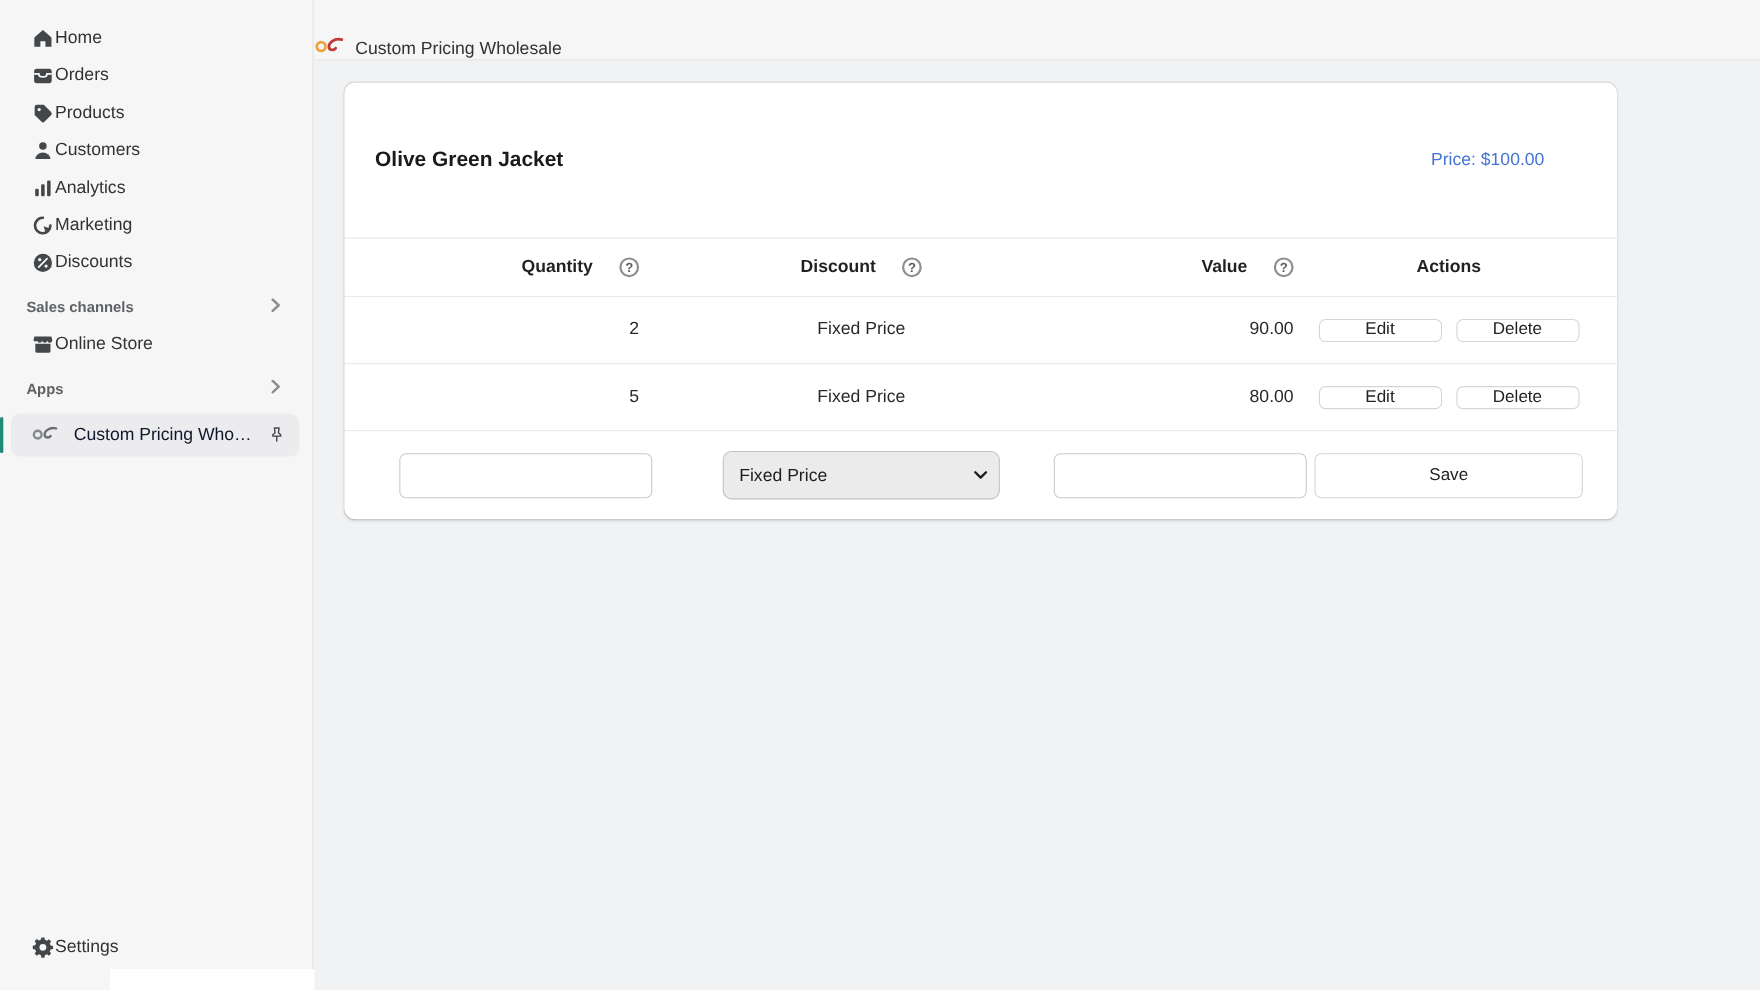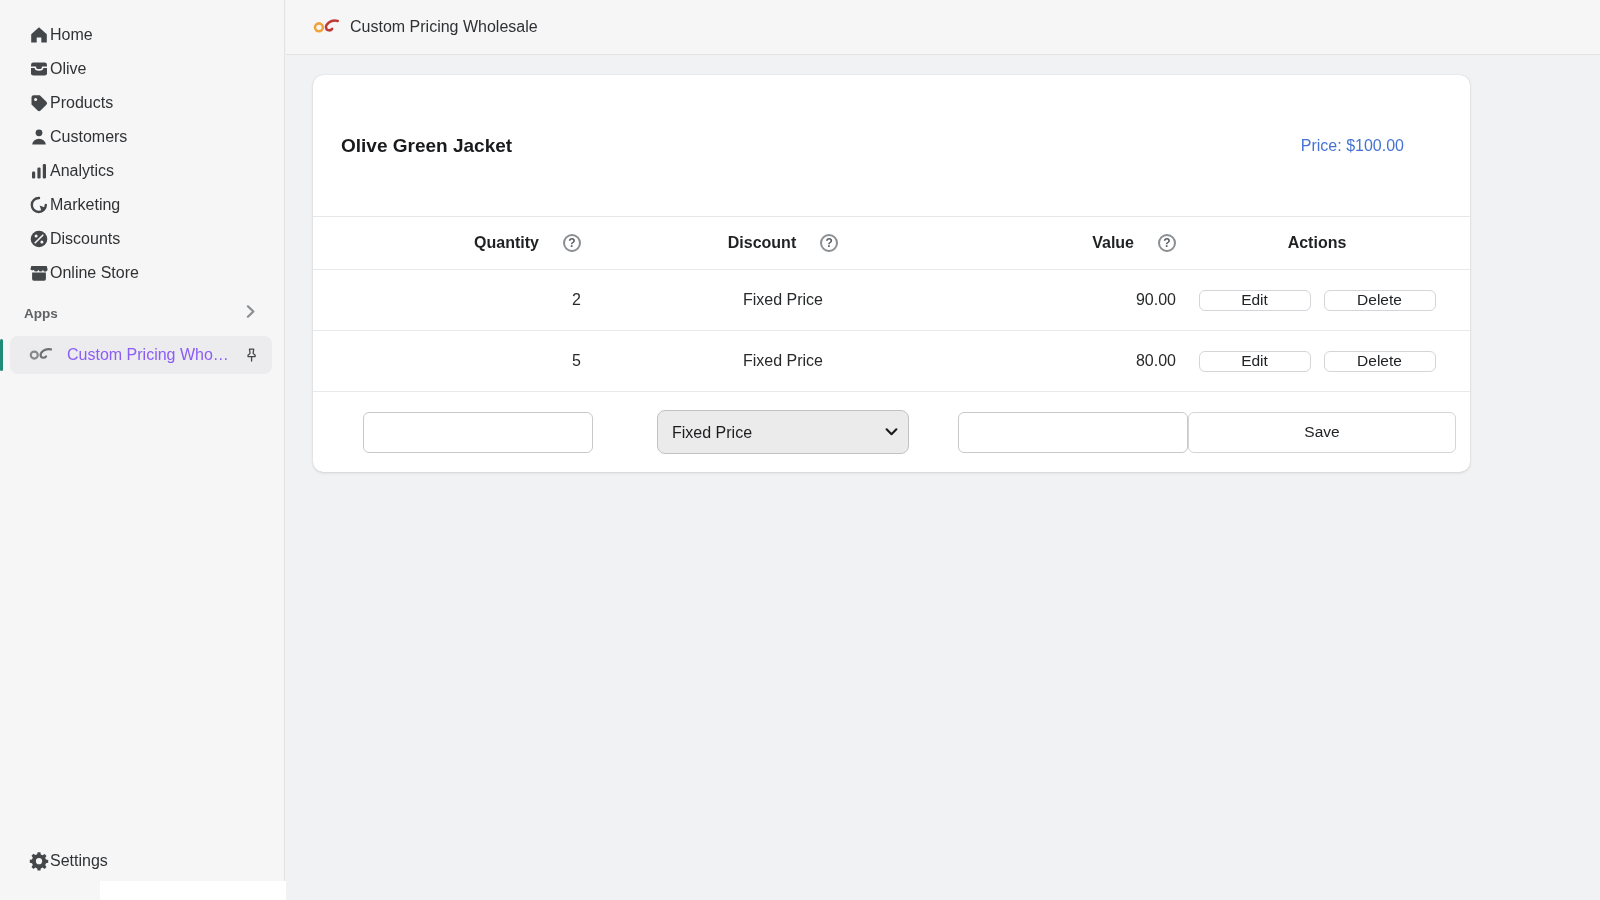--- a/index.html
+++ b/index.html
@@ -28,21 +28,21 @@
   .section-header {
     display:flex; align-items:center; justify-content:space-between;
     padding:15px 27px 9px 24px;
     font-size:13.5px; font-weight:bold; color:#5f6265; cursor:pointer;
   }
   .app-item {
     position:relative;
     display:flex; align-items:center; gap:14px;
     margin:6px 12px 0 10px; padding:9px 12px 9px 19px;
     background:#ececee; border-radius:8px;
-    font-size:16px; color:#8b5cf6; cursor:pointer;
+    font-size:16px; color:#0f172a; cursor:pointer;
     white-space:nowrap;
   }
   .active-bar {
     position:absolute; left:-10px; top:3px; bottom:3px; width:3px;
     background:#1d8b76; border-radius:2px;
   }
   .app-item .label { overflow:hidden; text-overflow:ellipsis; }
   .app-item .pin { margin-left:auto; display:flex; }
   .settings-item {
     position:absolute; left:0; right:0; bottom:22px;
@@ -50,21 +50,21 @@
   .bottom-strip {
     position:absolute; left:100px; bottom:0; width:186px; height:19px;
     background:#ffffff;
   }
 
   
   .main { position:absolute; left:286px; top:0; right:0; bottom:0; background:#f1f2f3; }
   .topbar {
     height:55px; background:#f6f6f7;
     border-bottom:1px solid #e3e4e6;
-    display:flex; align-items:center; gap:10px; padding-left:27px;
+    display:flex; align-items:flex-end; gap:10px; 
   }
   .topbar .title { font-size:16px; color:#2f3133; }
 
   
   .card {
     width:1157px; margin:20px 0 0 27px;
     background:#ffffff; border-radius:10px;
     box-shadow:0 1px 3px rgba(0,0,0,.12), 0 0 1px rgba(0,0,0,.18);
   }
   .card-head {
@@ -99,21 +99,21 @@
     font-size:12px; font-weight:bold; color:#5c6063; cursor:pointer;
   }
   .cell { font-size:16px; color:#28292b; }
 
   .btn {
     background:#fff; border:1px solid #d3d5d8; border-radius:6px;
     font-family:inherit; font-size:15.5px; color:#202326;
     cursor:pointer;
   }
   .btn-sm { width:112px; height:21px; }
-  .btn-save { width:268px; height:41px; }
+  .btn-save { width:244px; height:41px; }
   .actions2 { display:flex; gap:13px; }
 
   .tinput {
     width:230px; height:41px;
     border:1px solid #c7cacd; border-radius:6px; background:#fff;
     font-family:inherit; font-size:16px; color:#202326; padding:0 12px;
   }
   .selwrap { position:relative; width:252px; height:44px; }
   .selwrap select {
     width:100%; height:100%;
@@ -139,21 +139,21 @@
       <span>Home</span>
     </div>
 
     <div class="nav-item">
       <span class="ic">
         <svg width="20" height="20" viewBox="0 0 20 20">
             <rect x="2" y="3.6" width="16" height="13" rx="2.4" fill="#44474a"></rect>
             <path d="M2 8.2 h4.3 c0 1.7 1.6 2.7 3.7 2.7 s3.7 -1 3.7 -2.7 H18" stroke="#f6f6f7" stroke-width="1.6" fill="none"></path>
           </svg>
       </span>
-      <span>Olive</span>
+      <span>Orders</span>
     </div>
 
     <div class="nav-item">
       <span class="ic">
         <svg width="20" height="20" viewBox="0 0 20 20">
             <path d="M10.8 2.2 L17.4 8.8 a2.1 2.1 0 0 1 0 3 L11.6 17.5 a2.1 2.1 0 0 1 -3 0 L2.5 11.5 V4.3 a2.1 2.1 0 0 1 2.1 -2.1 Z" fill="#44474a"></path>
             <circle cx="6.6" cy="6.6" r="1.5" fill="#f6f6f7"></circle>
           </svg>
       </span>
       <span>Products</span>
@@ -195,20 +195,28 @@
         <svg width="20" height="20" viewBox="0 0 20 20">
             <circle cx="10" cy="10" r="8.3" fill="#44474a"></circle>
             <circle cx="7.1" cy="7.1" r="1.5" fill="#f6f6f7"></circle>
             <circle cx="12.9" cy="12.9" r="1.5" fill="#f6f6f7"></circle>
             <path d="M6.2 13.8 L13.8 6.2" stroke="#f6f6f7" stroke-width="1.6" stroke-linecap="round"></path>
           </svg>
       </span>
       <span>Discounts</span>
     </div>
 
+    <div class="section-header">
+      <span>Sales channels</span>
+      <span>
+        <svg width="13" height="13" viewBox="0 0 10 10">
+            <path d="M3 1 L7.2 5 L3 9" stroke="#898c90" stroke-width="1.7" fill="none" stroke-linecap="round" stroke-linejoin="round"></path>
+          </svg>
+      </span>
+    </div>
 
     <div class="nav-item">
       <span class="ic">
         <svg width="20" height="20" viewBox="0 0 20 20">
             <path d="M2.3 3 h15.4 l.9 3.3 a2.35 2.35 0 0 1 -4.65.45 a2.35 2.35 0 0 1 -4.6 0 a2.35 2.35 0 0 1 -4.6 0 A2.35 2.35 0 0 1 1.4 6.3 Z" fill="#44474a"></path>
             <path d="M3.1 9.6 V16 a1.7 1.7 0 0 0 1.7 1.7 h10.4 a1.7 1.7 0 0 0 1.7 -1.7 V9.6 z" fill="#44474a"></path>
           </svg>
       </span>
       <span>Online Store</span>
     </div>

